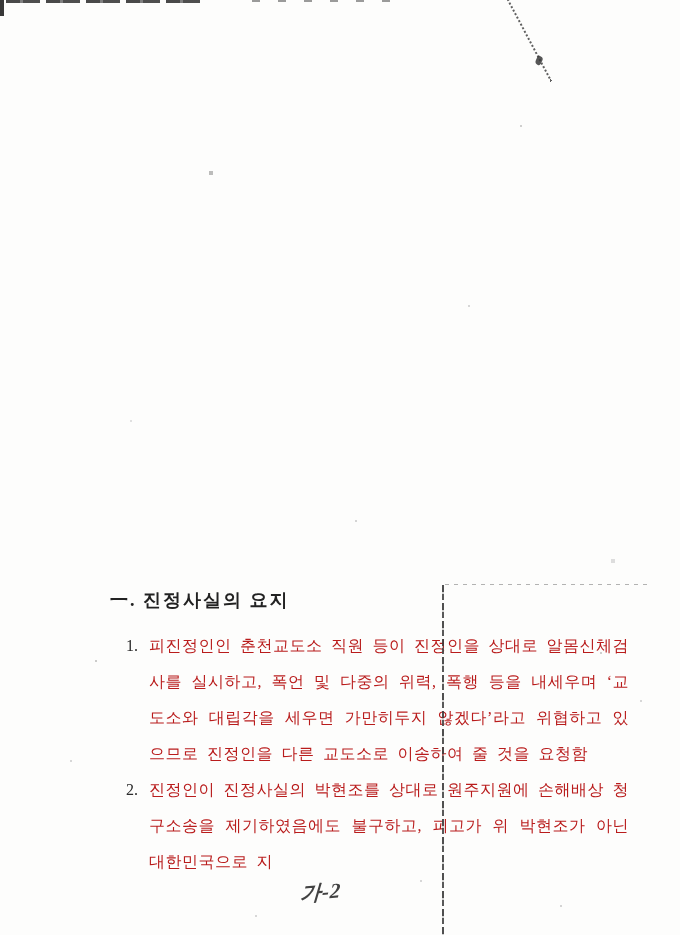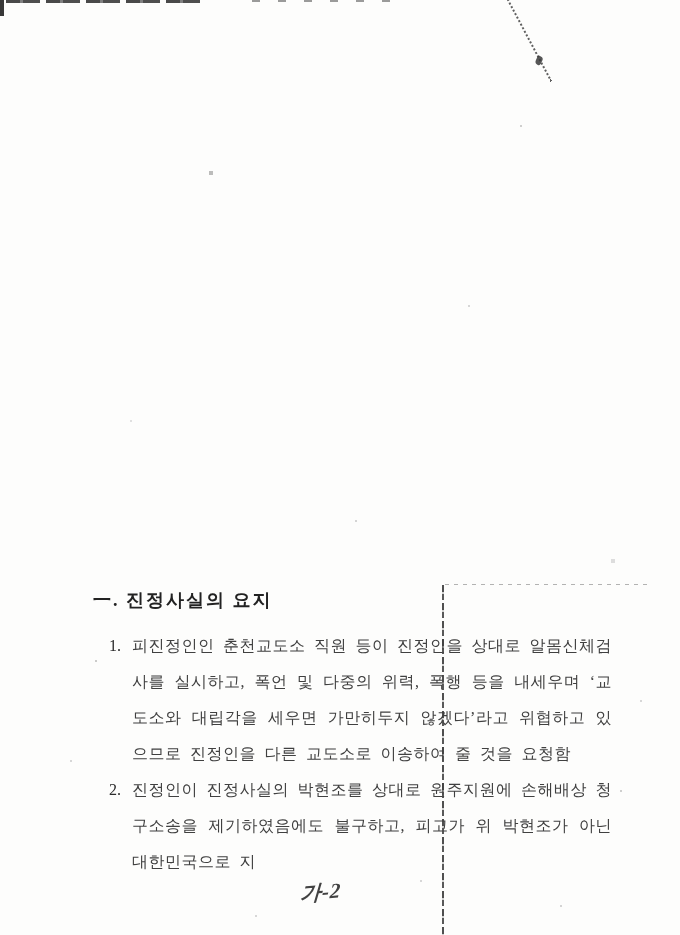--- a/index.html
+++ b/index.html
@@ -95,21 +95,21 @@
       620px 790px 0 0 rgba(120,120,120,0.35),
       170px 862px 0 0 rgba(110,110,110,0.35),
       420px 880px 0 0 rgba(130,130,130,0.3),
       560px 905px 0 0 rgba(120,120,120,0.3),
       255px 915px 0 0 rgba(130,130,130,0.3);
   }
 
   
   .content {
     position: absolute;
-    left: 93px; top: 588px;
+    left: 110px; top: 588px;
     width: 527px;
   }
   .heading {
     margin: 0;
     font-size: 18px;
     font-weight: bold;
     letter-spacing: 2px;
     color: #222;
     line-height: 24px;
   }
@@ -128,21 +128,21 @@
     color: #2b2b2b;
   }
   .item-text {
     flex: 0 0 auto;
     width: 480px;
     font-size: 16px;
     line-height: 36px;
     text-align: justify;
     word-spacing: 4px;
     letter-spacing: 0.5px;
-    color: #404040;
+    color: #b91c1c;
   }
   .page-label {
     position: absolute;
     left: 300px; top: 878px;
     font-size: 21px;
     font-style: italic;
     font-weight: bold;
     color: #2e2e2e;
     transform: rotate(-5deg) skewX(-8deg);
     letter-spacing: 1px;

